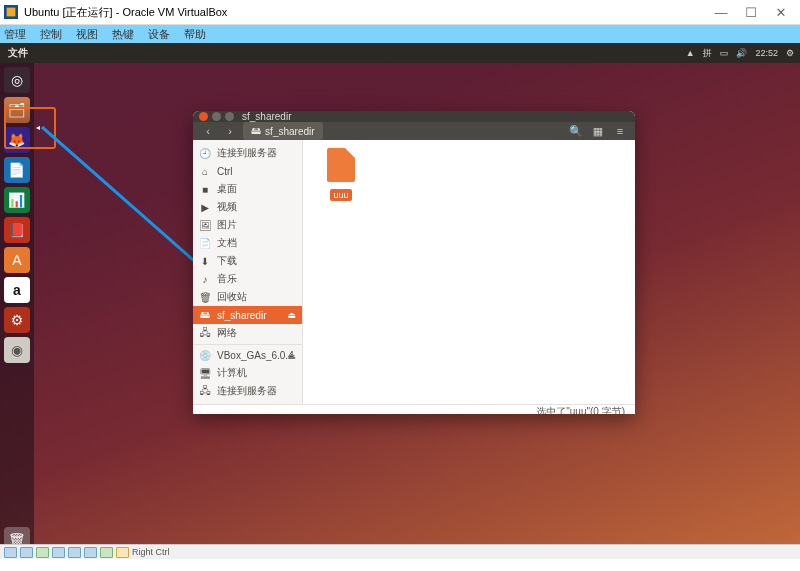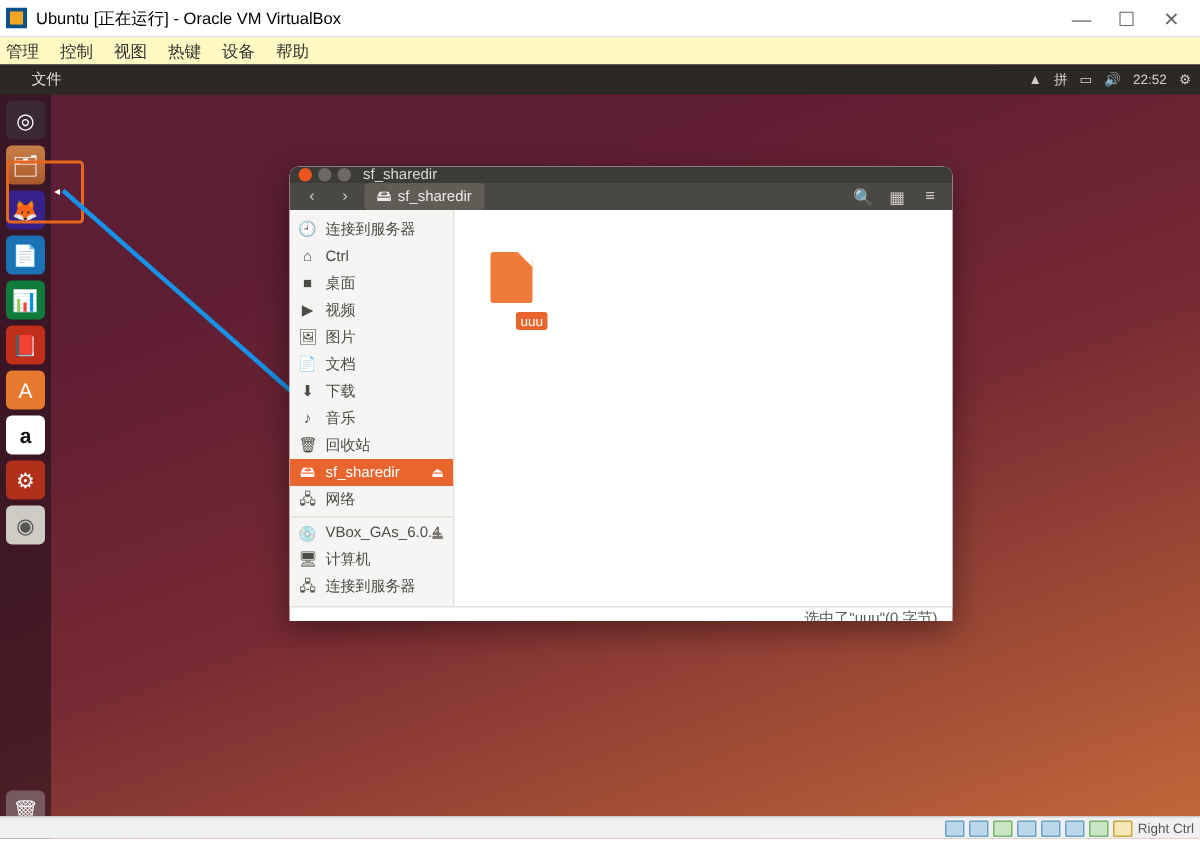--- a/index.html
+++ b/index.html
@@ -4,29 +4,29 @@
 <style>
 * { margin: 0; padding: 0; box-sizing: border-box; font-family: "Segoe UI", "Microsoft YaHei", sans-serif; }
 body { width: 800px; height: 571px; overflow: hidden; background: #fff; position: relative; }
 
 
 .win-title { height: 22px; display: flex; align-items: center; padding: 12px 4px; background: #fff; border-bottom: 1px solid #ddd; font-size: 11px; }
 .win-title .vb-icon { width: 14px; height: 14px; margin-right: 6px; }
 .win-title .spacer { flex: 1; }
 .win-ctrl { width: 30px; text-align: center; color: #666; font-size: 13px; }
 
-.win-menu { height: 18px; display: flex; align-items: center; padding: 0 4px; background: #fef9c3; font-size: 11px; gap: 14px; }
+.win-menu { height: 18px; display: flex; align-items: center; padding: 0 4px; background: #7dd3fc; font-size: 11px; gap: 14px; }
 .win-menu span { color: #333; }
 
 
 .vm { position: relative; width: 800px; height: 516px; background: linear-gradient(160deg, #5b2036 0%, #5e1e34 25%, #772a32 55%, #c36a3a 100%); }
 
 
 .panel { position: absolute; top: 0; left: 0; right: 0; height: 20px; background: #2c2824; color: #e6e3df; display: flex; align-items: center; font-size: 10px; padding: 0 6px; }
-.panel .left-label { margin-left: 15px; }
+.panel .left-label { margin-left: 2px; font-weight: bold; }
 .panel .spacer { flex: 1; }
 .panel .ind { margin-left: 8px; opacity: .9; font-size: 9px; }
 
 
 .launcher { position: absolute; top: 20px; left: 0; width: 34px; bottom: 0; background: rgba(30,15,25,.55); padding-top: 4px; display: flex; flex-direction: column; align-items: center; gap: 4px; }
 .launch-item { width: 26px; height: 26px; border-radius: 4px; display: flex; align-items: center; justify-content: center; font-size: 14px; color: #fff; position: relative; }
 .launch-trash { position: absolute; bottom: 6px; }
 .launch-item.dash { background: #3a2832; }
 .launch-item.files { background: linear-gradient(#c97f4a,#a8582b); }
 .launch-item.ff { background: #36208a; }
@@ -58,32 +58,32 @@
 .naut-body { flex:1; display:flex; }
 .sidebar { width: 110px; background:#f6f5f3; border-right:1px solid #e2e0dc; font-size:10px; color:#4d4b47; padding:4px 0; overflow:hidden; }
 .sb-item { height:18px; display:flex; align-items:center; padding:0 6px; gap:6px; position:relative; }
 .sb-item.active { background:#e9652d; color:#fff; }
 .sb-item .eject { position:absolute; right:6px; font-size:9px; color:#7d7a73; }
 .sb-item.active .eject { color:#fff; }
 .sb-item.sep { border-top:1px solid #e4e1dc; margin-top:2px; padding-top:2px; height:20px; }
 .sb-ico { width:12px; text-align:center; font-size:10px; }
 
 .content { flex:1; position:relative; background:#fff; }
-.file { position:absolute; left:14px; top:28px; width:48px; text-align:right; }
+.file { position:absolute; left:14px; top:8px; width:48px; text-align:center; }
 .file-icon { width:28px; height:34px; margin:0 auto 2px; background:#ef7b3b; border-radius:2px; position:relative; }
 .file-icon::before { content:""; position:absolute; top:0; right:0; border:5px solid transparent; border-top-color:#fff; border-right-color:#fff; }
 .file-name { font-size:9px; background:#e9652d; color:#fff; padding:1px 3px; border-radius:2px; display:inline-block; }
 
 .statusbar { height:20px; border-top:1px solid #e2e0dc; font-size:10px; color:#5a5852; display:flex; align-items:center; justify-content:flex-end; padding:0 10px; }
 
 
 .arrow-svg { position:absolute; left:34px; top:70px; pointer-events:none; }
 
 
-.vb-status { position:absolute; left:0; right:0; bottom:0; height:15px; background:#f0f0f0; border-top:1px solid #ccc; display:flex; align-items:center; justify-content:flex-end; font-size:9px; color:#555; padding:0 4px; gap:3px; }
+.vb-status { position:absolute; left:0; right:0; bottom:0; height:15px; background:#f0f0f0; border-top:1px solid #ccc; display:flex; align-items:center; font-size:9px; color:#555; padding:0 4px; gap:3px; }
 .vb-status .mini { width:13px; height:11px; background:#bcd6ea; border:1px solid #6aa3c8; border-radius:1px; }
 .vb-status .mini.g { background:#c9e6c3; border-color:#7ab36f; }
 .vb-status .mini.y { background:#f5e7b6; border-color:#c8a843; }
 </style>
 </head>
 <body>
 
 <div class="win-title">
   <svg class="vb-icon" viewBox="0 0 16 16">
       <rect width="16" height="16" fill="#0a4f8a"></rect>

